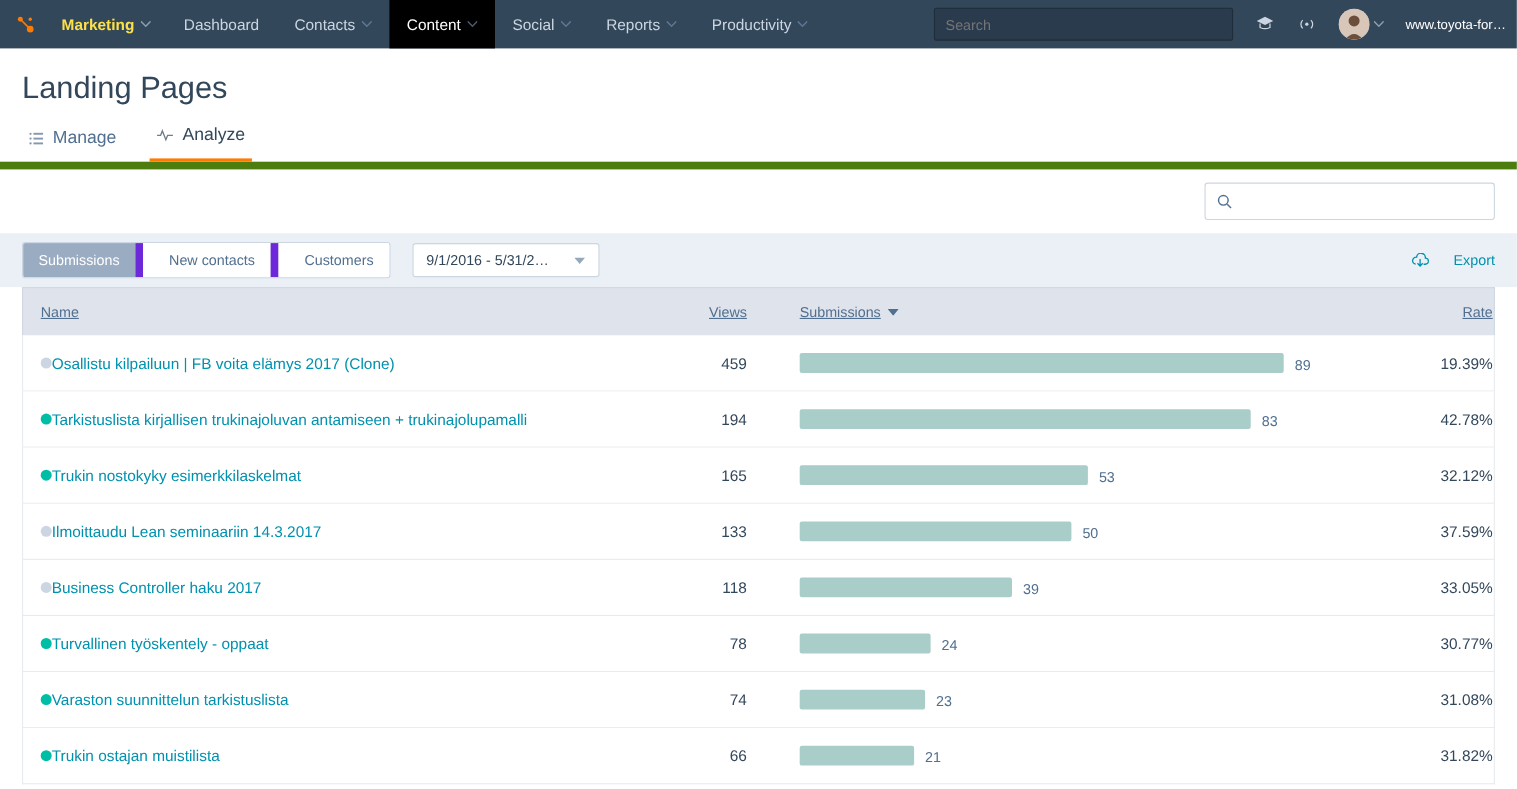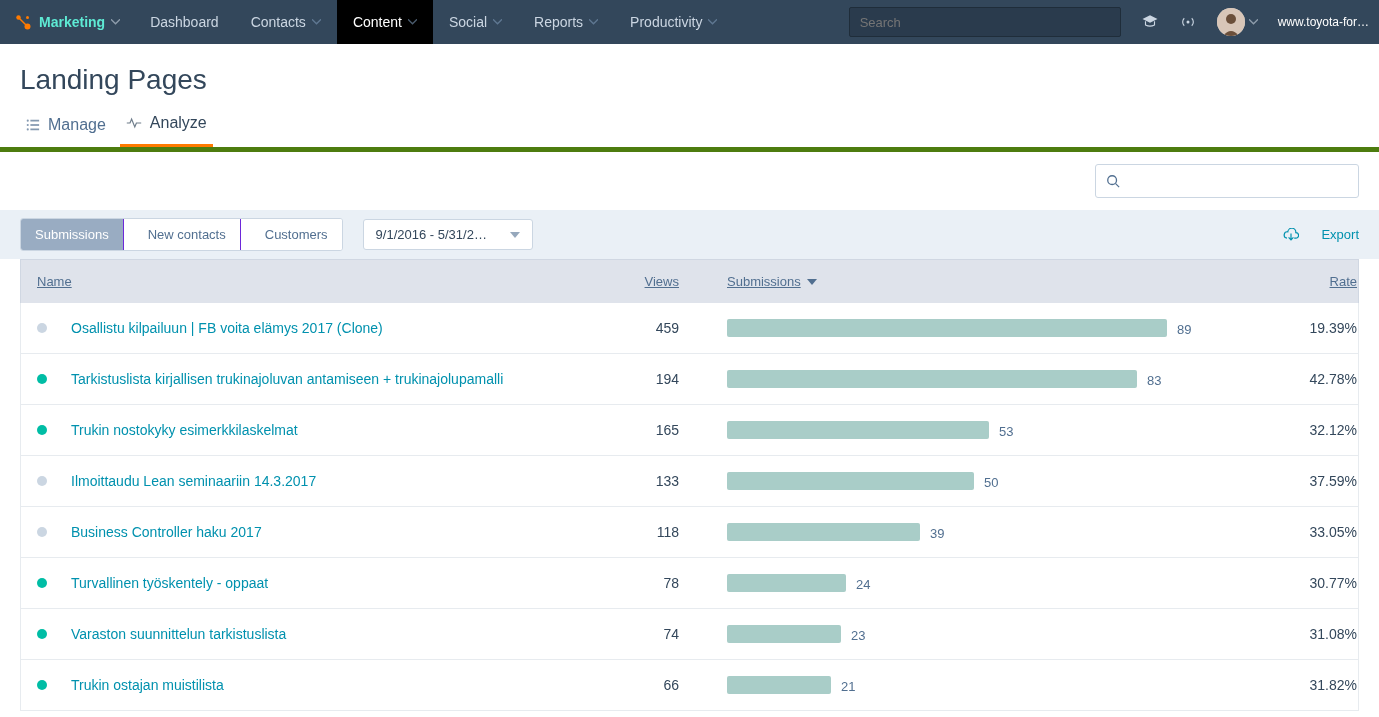--- a/index.html
+++ b/index.html
@@ -1,51 +1,51 @@
 <!DOCTYPE html>
 <html><head>
 <meta charset="utf-8">
 <style>
   * { box-sizing: border-box; margin: 0; padding: 0; }
   body { font-family: -apple-system, BlinkMacSystemFont, "Segoe UI", Helvetica, Arial, sans-serif; font-size: 14px; color: #33475b; background: #fff; }
   .topnav { height: 44px; background: #33475b; display: flex; align-items: center; color: #cbd6e2; }
   .topnav .brand { display: flex; align-items: center; padding: 0 14px; height: 100%; }
-  .topnav .brand-label { color: #5eead4; font-weight: 600; margin-left: 7px; }
+  .topnav .brand-label { color: #fde047; font-weight: 600; margin-left: 24px; }
   .topnav .nav-item { padding: 0 16px; height: 100%; display: flex; align-items: center; cursor: pointer; font-size: 14px; }
   .topnav .nav-item.active { background: #000; color: #fff; }
   .topnav .caret { margin-left: 6px; opacity: .6; }
   .topnav .flex-spacer { flex: 1; }
   .topnav .search { background: #2a3b4d; border: 1px solid #1f2d3a; height: 30px; width: 272px; display: flex; align-items: center; border-radius: 2px; margin-right: 10px; }
   .topnav .search input { background: transparent; border: none; outline: none; color: #cbd6e2; padding: 0 10px; width: 100%; font-size: 13px; }
   .topnav .icon-btn { padding: 0 10px; height: 100%; display: flex; align-items: center; cursor: pointer; }
   .topnav .avatar { width: 28px; height: 28px; border-radius: 50%; background: #ccc; overflow: hidden; }
   .topnav .site-link { color: #fff; font-size: 12px; padding: 0 10px; white-space: nowrap; }
   h1.page-title { font-size: 28px; font-weight: 400; color: #33475b; padding: 20px 20px 8px; }
-  .subtabs { display: flex; padding: 0 20px; border-bottom: 5px solid #4d7c0f; gap: 8px; }
+  .subtabs { display: flex; padding: 0 20px; border-bottom: 7px solid #4d7c0f; gap: 24px; align-items: flex-end; }
   .subtab { display: flex; align-items: center; gap: 8px; padding: 10px 6px 12px; color: #516f90; cursor: pointer; font-size: 16px; }
   .subtab.active { color: #33475b; border-bottom: 3px solid #ff7a00; }
   .subtab .ico { opacity: .7; }
   .filterbar { padding: 12px 20px; display: flex; align-items: center; justify-content: flex-end; }
   .filterbar .filter-search { display: flex; align-items: center; border: 1px solid #cbd6e2; border-radius: 3px; height: 34px; width: 264px; padding: 0 10px; }
   .filterbar .filter-search input { border: none; outline: none; width: 100%; margin-left: 8px; font-size: 14px; }
   .toolbar { padding: 8px 20px; background: #eaf0f6; display: flex; align-items: center; gap: 20px; }
   .seg { display: flex; border: 1px solid #cbd6e2; border-radius: 3px; overflow: hidden; background: #fff; }
   .seg button { border: none; background: #fff; padding: 8px 14px; font-size: 13px; color: #516f90; cursor: pointer; }
   .seg button.active { background: #99acc2; color: #fff; }
-  .seg button + button { border-left: 1px solid #6d28d9; padding-left: 24px; }
+  .seg button + button { border-left: 7px solid #6d28d9; padding-left: 24px; }
   .date-btn { border: 1px solid #cbd6e2; background: #fff; border-radius: 3px; padding: 7px 12px; font-size: 13px; color: #33475b; cursor: pointer; display: flex; align-items: center; min-width: 170px; }
   .date-btn .caret-dk { margin-left: auto; opacity: .6; }
   .export { margin-left: auto; color: #0091ae; display: flex; align-items: center; gap: 22px; cursor: pointer; font-size: 13px; }
   .table-wrap { padding: 0 20px 20px; }
   .thead { display: grid; grid-template-columns: 520px 140px 520px 140px; align-items: center; background: #dfe3eb; color: #516f90; font-size: 13px; padding: 14px 16px; border: 1px solid #d0d7e2; border-bottom: none; text-decoration: underline; }
   .thead .th-views { text-align: right; padding-right: 18px; }
   .thead .th-sub { display: flex; align-items: center; gap: 6px; padding-left: 30px; }
   .thead .th-rate { text-align: right; }
   .row { display: grid; grid-template-columns: 520px 140px 520px 140px; align-items: center; background: #fff; border: 1px solid #e7ebef; border-top: none; padding: 16px 16px; }
-  .row .cell-name { display: flex; align-items: center; gap: 24px; }
+  .row .cell-name { display: flex; align-items: center; gap: 0; }
   .row .dot { width: 10px; height: 10px; border-radius: 50%; flex-shrink: 0; }
   .row .dot.green { background: #00bda5; }
   .row .dot.grey { background: #cbd6e2; }
   .row .name-link { color: #0091ae; text-decoration: none; font-size: 14px; }
   .row .cell-views { text-align: right; padding-right: 18px; color: #33475b; }
   .row .cell-bar { display: flex; align-items: flex-end; gap: 10px; padding-left: 30px; }
   .row .bar-bg { height: 18px; background: #a9cdc8; border-radius: 2px; }
   .row .bar-val { color: #516f90; font-size: 13px; }
   .row .cell-rate { text-align: right; color: #33475b; }
   svg { display: block; }

